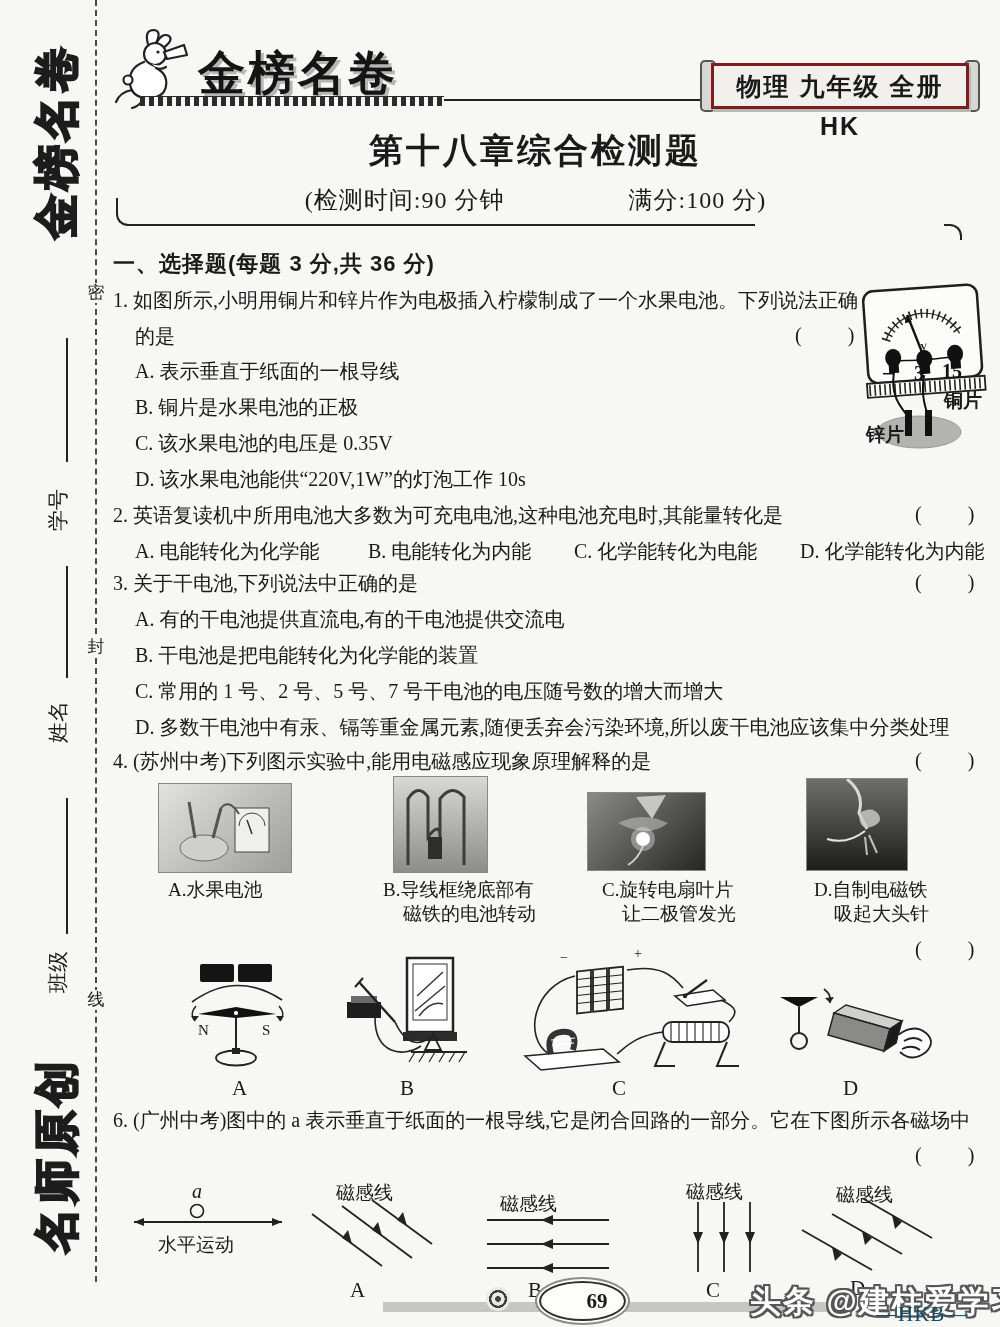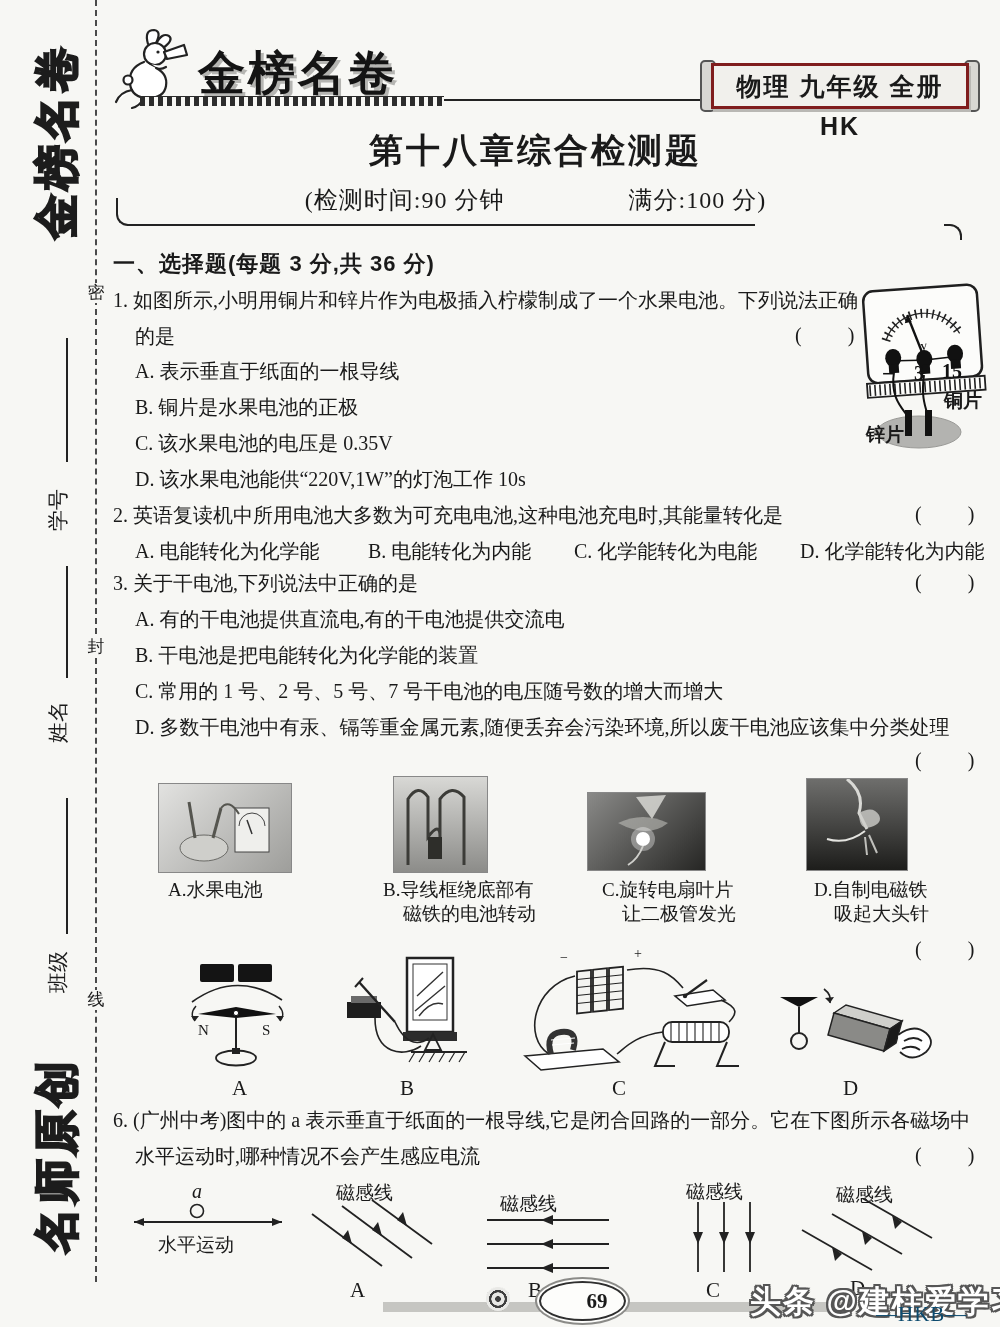--- a/index.html
+++ b/index.html
@@ -159,20 +159,21 @@
   <div class="a qline" style="left:574px;top:537px;">C. 化学能转化为电能</div>
   <div class="a qline" style="left:800px;top:537px;">D. 化学能转化为内能</div>
 
   <div class="a qline" style="left:113px;top:569px;">3. 关于干电池,下列说法中正确的是</div>
   <div class="a paren" style="left:915px;top:569px;">(　　)</div>
   <div class="a qline" style="left:135px;top:605px;">A. 有的干电池提供直流电,有的干电池提供交流电</div>
   <div class="a qline" style="left:135px;top:641px;">B. 干电池是把电能转化为化学能的装置</div>
   <div class="a qline" style="left:135px;top:677px;">C. 常用的 1 号、2 号、5 号、7 号干电池的电压随号数的增大而增大</div>
   <div class="a qline" style="left:135px;top:713px;">D. 多数干电池中有汞、镉等重金属元素,随便丢弃会污染环境,所以废干电池应该集中分类处理</div>
 
+  <div class="a qline" style="left:113px;top:747px;">4. (苏州中考)下列图示实验中,能用电磁感应现象原理解释的是</div>
   <div class="a paren" style="left:915px;top:747px;">(　　)</div>
 
   <div class="a photo" style="left:158px;top:783px;width:132px;height:88px;background:linear-gradient(135deg,#e2e2e0,#9e9e9b);">
     <svg width="132" height="88" viewBox="0 0 132 88">
       <ellipse cx="45" cy="64" rx="24" ry="13" fill="#cfcfcb" stroke="#6a6a66"></ellipse>
       <line x1="36" y1="54" x2="30" y2="18" stroke="#55554f" stroke-width="3"></line>
       <line x1="54" y1="54" x2="62" y2="24" stroke="#55554f" stroke-width="3"></line>
       <rect x="76" y="24" width="34" height="44" fill="#efefec" stroke="#444"></rect>
       <path d="M80,42 A 13 13 0 0 1 106,42" fill="none" stroke="#444"></path>
       <line x1="93" y1="50" x2="88" y2="36" stroke="#333" stroke-width="1.5"></line>
@@ -305,21 +306,20 @@
     <polygon points="112,66 118,44 130,36 124,58" fill="#1a1a1a" stroke="#222" stroke-width="1.5"></polygon>
     <path d="M126,50 q16,-12 28,-2 q10,9 0,19 q-14,11 -26,0 M132,56 q10,-6 18,0 M130,64 q10,-5 18,1" fill="#fff" stroke="#222" stroke-width="1.8"></path>
   </svg>
 
   <div class="a letter" style="left:232px;top:1076px;">A</div>
   <div class="a letter" style="left:400px;top:1076px;">B</div>
   <div class="a letter" style="left:612px;top:1076px;">C</div>
   <div class="a letter" style="left:843px;top:1076px;">D</div>
 
   <div class="a qline" style="left:113px;top:1106px;">6. (广州中考)图中的 a 表示垂直于纸面的一根导线,它是闭合回路的一部分。它在下图所示各磁场中</div>
-  <div class="a qline" style="left:135px;top:1142px;">水平运动时,哪种情况不会产生感应电流</div>
   <div class="a paren" style="left:915px;top:1142px;">(　　)</div>
 
   <div class="a" style="left:192px;top:1180px;font-size:20px;font-style:italic;">a</div>
   <svg class="a" style="left:186px;top:1202px;" width="22" height="18" viewBox="0 0 22 18">
     <circle cx="11" cy="9" r="6.5" fill="none" stroke="#222" stroke-width="1.6"></circle>
   </svg>
   <svg class="a" style="left:126px;top:1215px;" width="164" height="14" viewBox="0 0 164 14">
     <line x1="8" y1="7" x2="156" y2="7" stroke="#222" stroke-width="1.8"></line>
     <polygon points="8,7 18,3 18,11" fill="#222"></polygon>
     <polygon points="156,7 146,3 146,11" fill="#222"></polygon>

